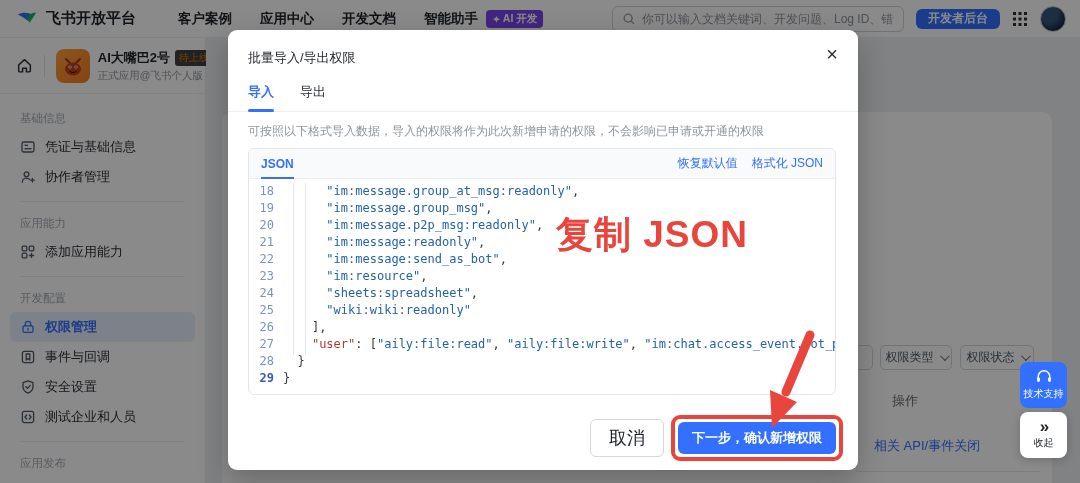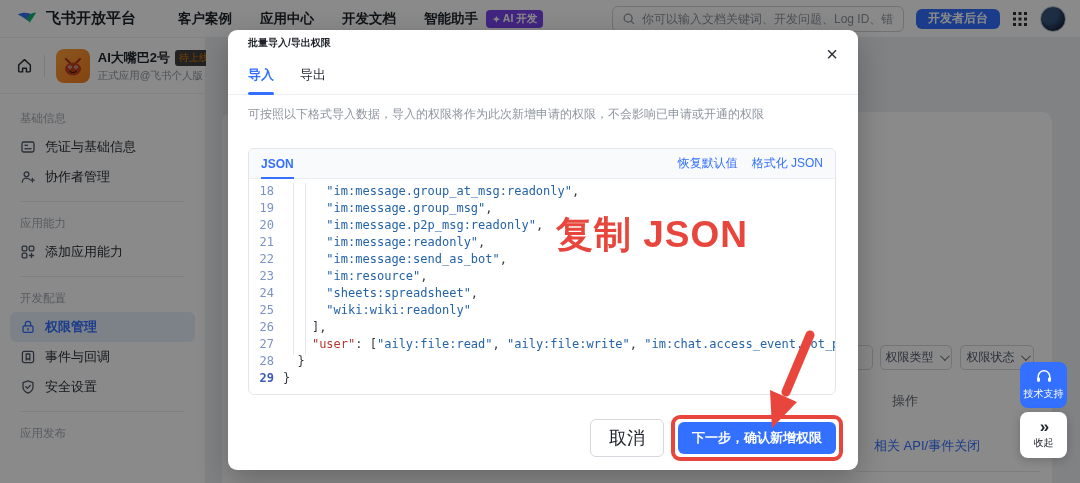--- a/index.html
+++ b/index.html
@@ -65,21 +65,21 @@
   .bg-f3 { left:754px; top:307px; width:74px; }
   .bg-th { position:absolute; left:686px; top:354px; font-size:13px; color:#646a73; }
   .bg-links { position:absolute; left:668px; top:399px; display:flex; font-size:13px; color:#3370ff; white-space:nowrap; }
   .bg-links span { cursor:pointer; }
   .bg-rowline { position:absolute; left:650px; top:433px; width:184px; height:1px; background:#e8e9eb; }
   
   .dim { position:absolute; inset:0; background:rgba(0,0,0,0.46); z-index:10; }
   
   .modal { position:absolute; left:228px; top:30px; width:630px; height:440px; background:#fff;
     border-radius:9px; box-shadow:0 10px 30px rgba(0,0,0,.25); z-index:20; }
-  .m-title { font-size:10px; font-weight:700; padding:6px 20px 0; }
+  .m-title { font-size:13px; font-weight:400; padding:19px 20px 0; }
   .m-close { position:absolute; top:12px; right:14px; font-size:20px; color:#2b2f36; cursor:pointer;
     width:24px; height:24px; display:flex; align-items:center; justify-content:center; }
   .m-tabs { display:flex; gap:26px; padding:16px 20px 0; border-bottom:1px solid #eceef0; }
   .m-tab { font-size:13px; padding-bottom:10px; position:relative; cursor:pointer; color:#2b2f36; }
   .m-tab.active { color:#3370ff; font-weight:600; }
   .m-tab.active::after { content:""; position:absolute; left:0; right:0; bottom:-1px; height:3px;
     background:#3370ff; border-radius:2px; }
   .m-desc { padding:11px 20px 0; font-size:12px; color:#8f959e; white-space:nowrap; }
   
   .editor { position:absolute; left:20px; right:22px; top:118px; height:247px;
@@ -261,20 +261,29 @@
     </div>
     <div class="nav-item">
       <span class="ni-ic">
         <svg width="16" height="16" viewBox="0 0 16 16" fill="none" stroke="currentColor" stroke-width="1.3" stroke-linejoin="round" stroke-linecap="round">
           <path d="M8 1.8l5 1.9v4.2c0 3-2 4.8-5 6.2-3-1.4-5-3.2-5-6.2V3.7L8 1.8z"></path>
             <path d="M5.8 7.8l1.6 1.6 2.8-2.9"></path>
         </svg>
       </span>
       <span>安全设置</span>
     </div>
+    <div class="nav-item">
+      <span class="ni-ic">
+        <svg width="16" height="16" viewBox="0 0 16 16" fill="none" stroke="currentColor" stroke-width="1.3" stroke-linejoin="round" stroke-linecap="round">
+          <rect x="2.4" y="2.4" width="11.2" height="11.2" rx="1.8"></rect>
+            <path d="M6.6 6 5 8l1.6 2M9.4 6 11 8l-1.6 2"></path>
+        </svg>
+      </span>
+      <span>测试企业和人员</span>
+    </div>
     <div class="side-div"></div>
     <div class="sec-title">应用发布</div>
   </nav>
 </aside>
 
 <div class="main">
   <div class="content-card"></div>
   <div class="bg-filter bg-f1">
       <span class="chev"></span>
     </div>

